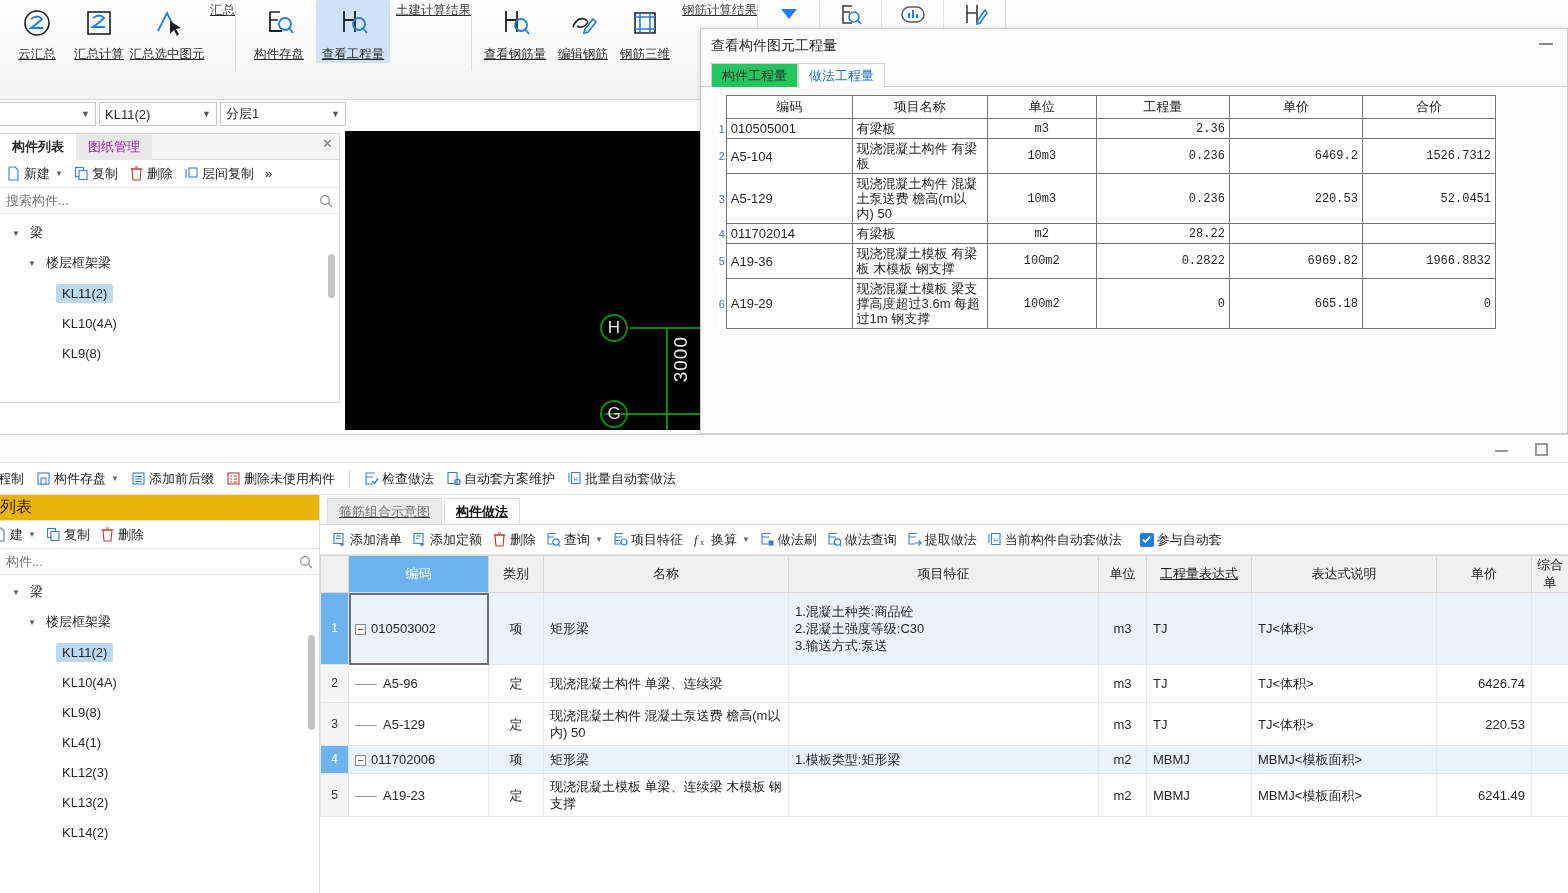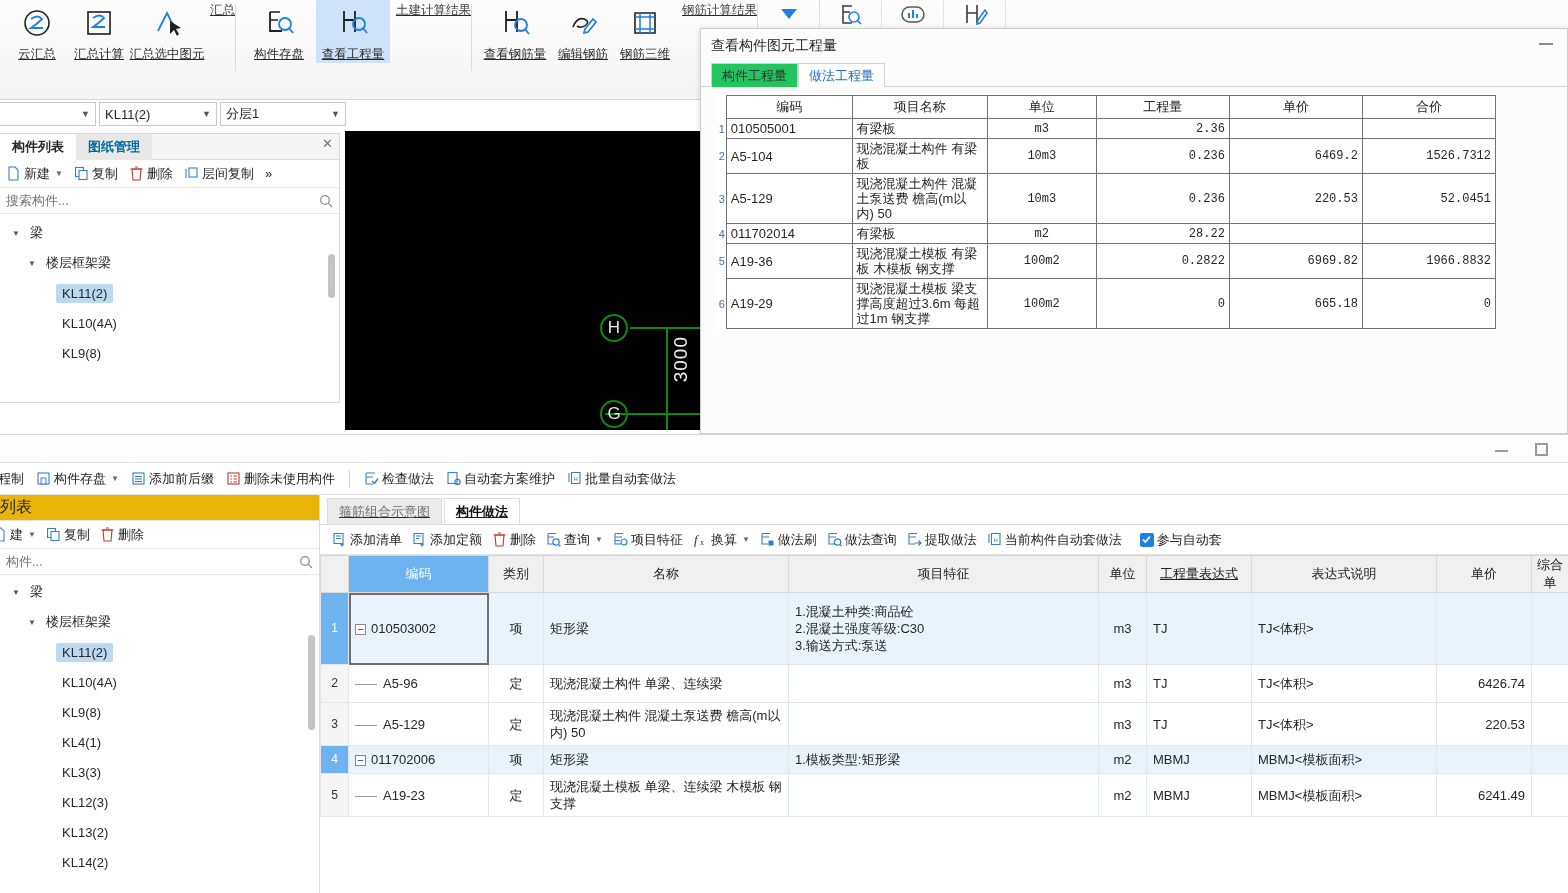--- a/index.html
+++ b/index.html
@@ -52,21 +52,21 @@
   .lpanel {
     position: absolute; left: 0; top: 133px; width: 340px; height: 270px;
     background: #fff; border: 1px solid #d8d8d8; border-left: none;
   }
   .lpanel-close { position: absolute; right: 6px; top: 2px; color: #777; font-size: 13px; cursor: pointer; }
   .ltabs { display: flex; height: 26px; padding-left: 0; border-bottom: 1px solid #dcdcdc; background: #f5f5f5; }
   .ltab {
     padding: 0 12px; height: 26px; line-height: 26px; font-size: 13px; cursor: pointer;
     background: #fff; font-weight: bold;
   }
-  .ltab.inactive { background: #e8e8e8; color: #0369a1; font-weight: bold; }
+  .ltab.inactive { background: #e8e8e8; color: #a21caf; font-weight: normal; }
   .ltoolbar { display: flex; align-items: center; height: 28px; gap: 3px; padding: 0 2px; border-bottom: 1px solid #e6e6e6; }
   .tbtn { display: flex; align-items: center; gap: 3px; padding: 2px 4px; font-size: 13px; cursor: pointer; white-space: nowrap; }
   .tbtn .car { font-size: 8px; color: #666; margin-left: 2px; }
   .lsearch { height: 26px; border-bottom: 1px solid #e6e6e6; display: flex; align-items: center; padding: 0 6px; }
   .lsearch input { border: none; outline: none; font-size: 13px; flex: 1; color: #333; font-family: inherit; }
   .ltree { position: relative; padding-top: 4px; font-size: 13px; height: 165px; overflow: hidden; }
   .tnode { height: 30px; display: flex; align-items: center; cursor: pointer; }
   .tnode .arr { font-size: 8px; color: #555; width: 12px; }
   .tnode.lvl1 { padding-left: 12px; }
   .tnode.lvl2 { padding-left: 28px; }
@@ -597,23 +597,20 @@
           <div class="tnode lvl3">
             <span class="lbl">KL10(4A)</span>
           </div>
           <div class="tnode lvl3">
             <span class="lbl">KL9(8)</span>
           </div>
           <div class="tnode lvl3">
             <span class="lbl">KL4(1)</span>
           </div>
           <div class="tnode lvl3">
-            <span class="lbl">KL3(3)</span>
-          </div>
-          <div class="tnode lvl3">
             <span class="lbl">KL12(3)</span>
           </div>
           <div class="tnode lvl3">
             <span class="lbl">KL13(2)</span>
           </div>
           <div class="tnode lvl3">
             <span class="lbl">KL14(2)</span>
           </div>
           <div class="bl-scroll"></div>
         </div>

